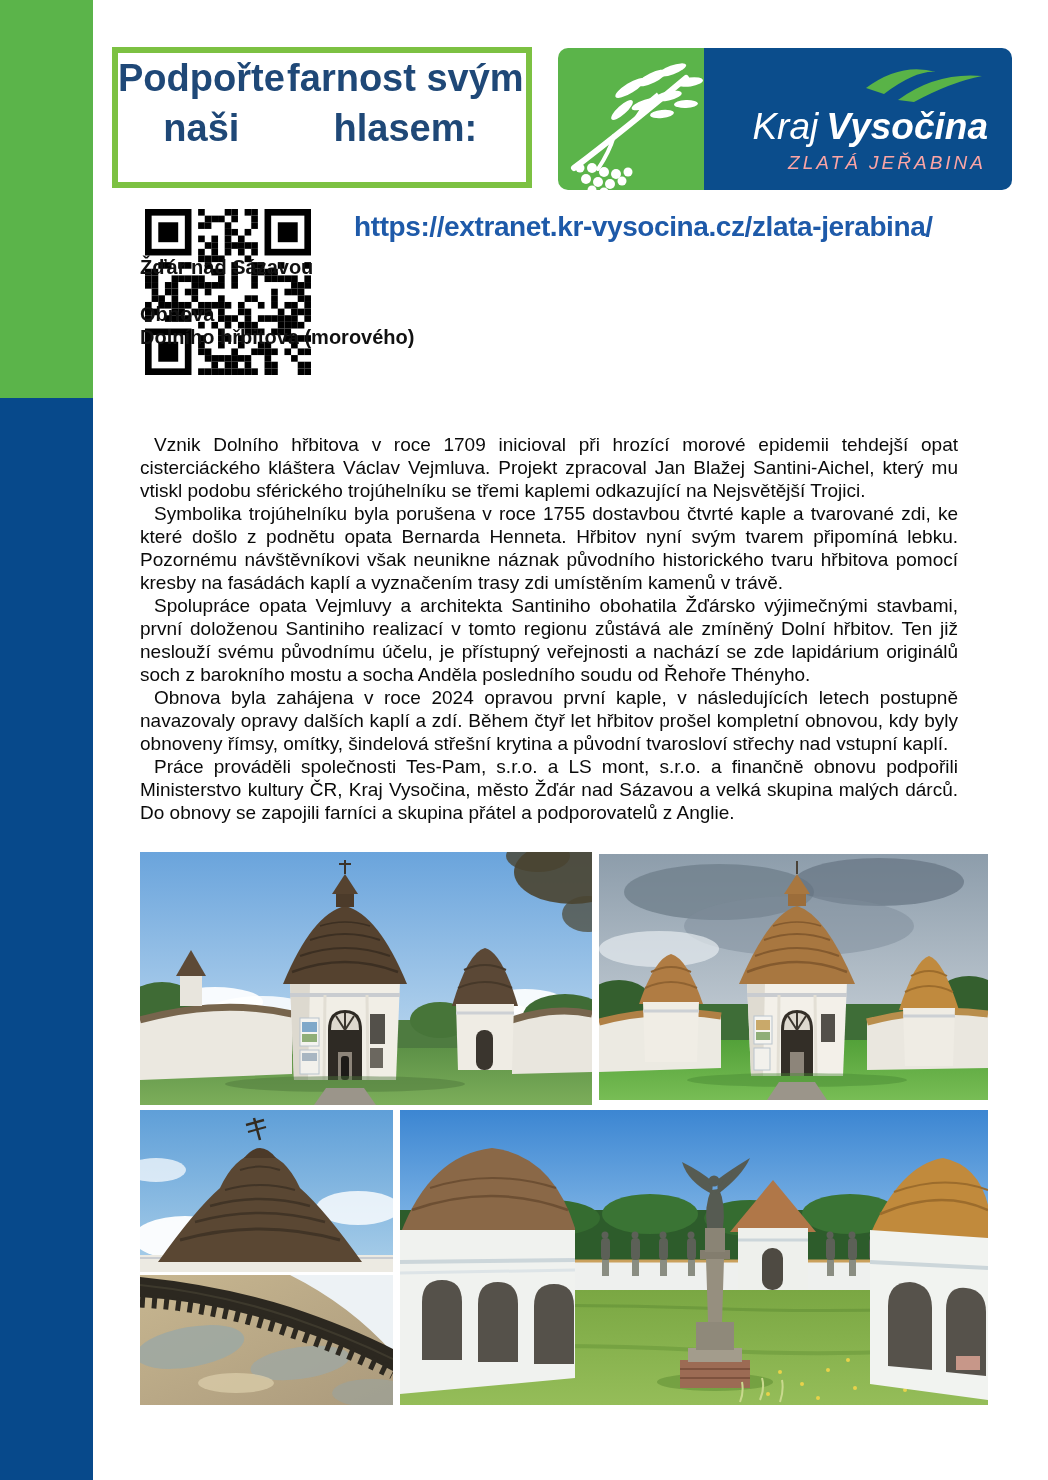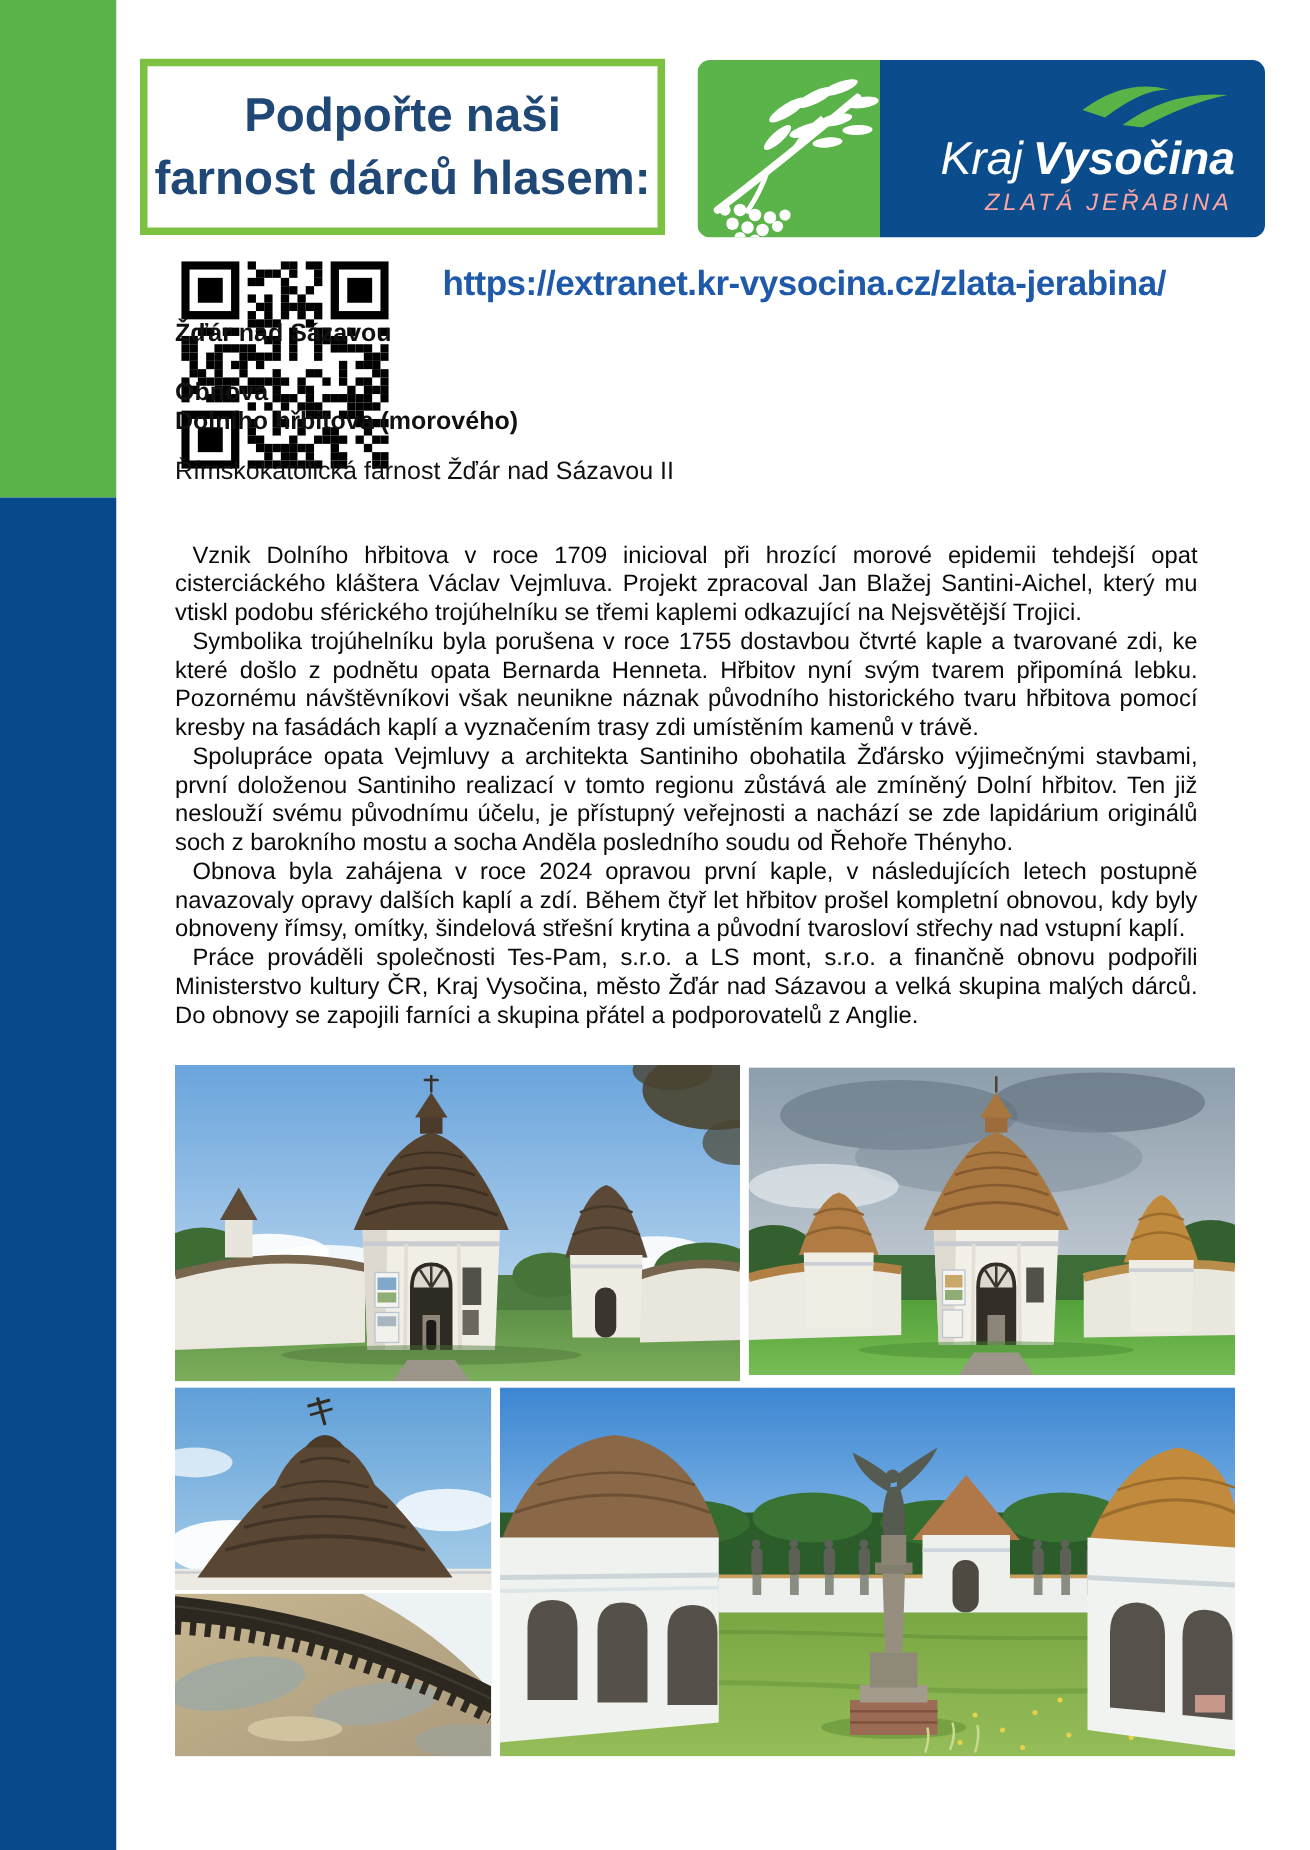--- a/index.html
+++ b/index.html
@@ -4,21 +4,21 @@
 <style>
   html,body{margin:0;padding:0;background:#fff;}
   .page{position:relative;width:1048px;height:1480px;background:#ffffff;overflow:hidden;
         font-family:"Liberation Sans", sans-serif;color:#111;}
   .bar{position:absolute;left:0;width:93px;}
   .bar-green{top:0;height:398px;background:#5bb44a;}
   .bar-blue{top:398px;height:1082px;background:#07498b;}
 
   .title-box{position:absolute;left:112px;top:47px;width:408px;height:129px;
              border:6px solid #7cc142;background:#fff;text-align:center;
-             display:flex;flex-direction:column;justify-content:center;}
+             display:flex;flex-direction:row;justify-content:center;}
   .title-box div{font-size:38px;font-weight:bold;color:#1f4877;line-height:50px;}
 
   .logo{position:absolute;left:558px;top:48px;width:454px;height:142px;border-radius:10px;
         overflow:hidden;display:flex;}
   .logo-green{width:146px;background:#5bb44a;position:relative;}
   .logo-blue{flex:1;background:#0b4d8c;position:relative;}
   .logo-hills{position:absolute;right:26px;top:12px;}
   .logo-text{position:absolute;right:24px;top:58px;white-space:nowrap;color:#fff;
              font-style:italic;font-size:37px;}
   .logo-text .kraj{font-weight:400;margin-right:8px;}
@@ -52,21 +52,21 @@
 </head>
 <body>
 
 <div class="page">
 
   <div class="bar bar-green"></div>
   <div class="bar bar-blue"></div>
 
   <div class="title-box">
     <div>Podpořte naši</div>
-    <div>farnost dárců hlasem:</div>
+    <div>farnost svým hlasem:</div>
   </div>
 
   <div class="logo">
     <div class="logo-green">
       <svg width="146" height="142" viewBox="0 0 146 142">
         <path d="M16,120 C45,98 78,72 128,30" stroke="#fff" stroke-width="6" fill="none" stroke-linecap="round"></path>
         <path d="M56,88 C52,102 46,112 40,121" stroke="#fff" stroke-width="4" fill="none" stroke-linecap="round"></path>
         <path d="M78,70 C84,60 92,52 100,46" stroke="#fff" stroke-width="3.5" fill="none"></path>
         <g fill="#fff">
           <ellipse cx="72" cy="40" rx="17" ry="5" transform="rotate(-32 72 40)"></ellipse>
@@ -343,21 +343,20 @@
         <rect x="6.64" y="126.16" width="33.199999999999996" height="33.199999999999996" fill="#fff"></rect>
         <rect x="13.28" y="132.79999999999998" width="19.919999999999998" height="19.919999999999998" fill="#000"></rect>
       </svg>
   </div>
 
   <span class="url">https://extranet.kr-vysocina.cz/zlata-jerabina/</span>
 
   <div class="h-center h-city">Žďár nad Sázavou</div>
   <div class="h-center h-proj1">Obnova</div>
   <div class="h-center h-proj2">Dolního hřbitova (morového)</div>
-  <div class="h-center h-parish">Římskokatolická farnost Žďár nad Sázavou II</div>
 
   <div class="bodytext">
     <p>Vznik Dolního hřbitova v roce 1709 inicioval při hrozící morové epidemii tehdejší opat cisterciáckého kláštera Václav Vejmluva. Projekt zpracoval Jan Blažej Santini-Aichel, který mu vtiskl podobu sférického trojúhelníku se třemi kaplemi odkazující na Nejsvětější Trojici.</p>
     <p>Symbolika trojúhelníku byla porušena v roce 1755 dostavbou čtvrté kaple a tvarované zdi, ke které došlo z podnětu opata Bernarda Henneta. Hřbitov nyní svým tvarem připomíná lebku. Pozornému návštěvníkovi však neunikne náznak původního historického tvaru hřbitova pomocí kresby na fasádách kaplí a vyznačením trasy zdi umístěním kamenů v trávě.</p>
     <p>Spolupráce opata Vejmluvy a architekta Santiniho obohatila Žďársko výjimečnými stavbami, první doloženou Santiniho realizací v tomto regionu zůstává ale zmíněný Dolní hřbitov. Ten již neslouží svému původnímu účelu, je přístupný veřejnosti a nachází se zde lapidárium originálů soch z barokního mostu a socha Anděla posledního soudu od Řehoře Thényho.</p>
     <p>Obnova byla zahájena v roce 2024 opravou první kaple, v následujících letech postupně navazovaly opravy dalších kaplí a zdí. Během čtyř let hřbitov prošel kompletní obnovou, kdy byly obnoveny římsy, omítky, šindelová střešní krytina a původní tvarosloví střechy nad vstupní kaplí.</p>
     <p>Práce prováděli společnosti Tes-Pam, s.r.o. a LS mont, s.r.o. a finančně obnovu podpořili Ministerstvo kultury ČR, Kraj Vysočina, město Žďár nad Sázavou a velká skupina malých dárců. Do obnovy se zapojili farníci a skupina přátel a podporovatelů z Anglie.</p>
   </div>
 
   <div class="photo ph-a" title="Entrance chapel with old dark shingle roof, blue sky">

